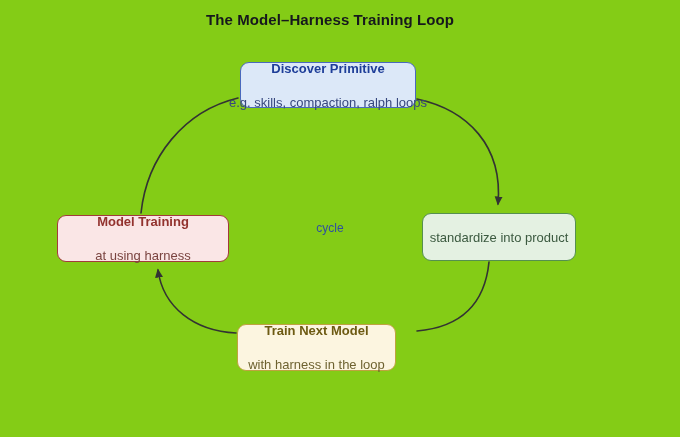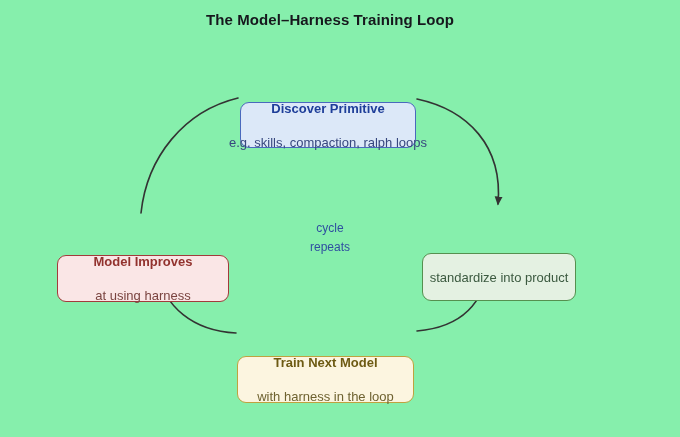--- a/index.html
+++ b/index.html
@@ -3,21 +3,21 @@
 <meta charset="utf-8">
 <style>
   * { margin: 0; padding: 0; box-sizing: border-box; }
   html, body { background: #ffffff; }
   body { font-family: "Liberation Sans", sans-serif; }
 
   .canvas {
     position: relative;
     width: 680px;
     height: 437px;
-    background: #86efac;
+    background: #84cc16;
     overflow: hidden;
   }
 
   .diagram-title {
     position: absolute;
     top: 11px; left: 0;
     width: 660px;
     text-align: center;
     font-size: 15px;
     font-weight: bold;
@@ -51,21 +51,20 @@
     position: absolute;
     border: 1.5px solid var(--border, #888);
     background: var(--fill, #eee);
     border-radius: 9px;
     display: flex;
     flex-direction: column;
     align-items: center;
     justify-content: center;
     gap: 19px;
     padding: 4px 10px;
-    margin-top: 40px;
   }
   .node-title {
     font-size: 13px;
     font-weight: bold;
     color: var(--text, #222);
     white-space: nowrap;
   }
   .node-sub {
     font-size: 13px;
     color: var(--sub, #444);
@@ -106,27 +105,26 @@
   <div class="node" style="left: 240px; top: 62px; width: 176px; height: 46px; --border: #4a69bd; --fill: #dce8f8; --text: #1e3e99; --sub: #37477e;">
     <div class="node-title">Discover Primitive</div>
     <div class="node-sub">e.g. skills, compaction, ralph loops</div>
   </div>
 
   <div class="node" style="left: 422px; top: 213px; width: 154px; height: 48px; --border: #55904f; --fill: #e4f1e2; --text: #1f6b35; --sub: #3c5a40;">
     <div class="node-sub">standardize into product</div>
   </div>
 
   <div class="node" style="left: 57px; top: 215px; width: 172px; height: 47px; --border: #a23b3b; --fill: #fae6e6; --text: #92322e; --sub: #7a4440;">
-    <div class="node-title">Model Improves</div>
+    <div class="node-title">Model Training</div>
     <div class="node-sub">at using harness</div>
   </div>
 
-  <div class="node" style="left: 237px; top: 316px; width: 177px; height: 47px; --border: #bfa23f; --fill: #fcf5e0; --text: #6d5a13; --sub: #6e6230;">
+  <div class="node" style="left: 237px; top: 324px; width: 159px; height: 47px; --border: #bfa23f; --fill: #fcf5e0; --text: #6d5a13; --sub: #6e6230;">
     <div class="node-title">Train Next Model</div>
     <div class="node-sub">with harness in the loop</div>
   </div>
 
   <div class="cycle-label">
     <div>cycle</div>
-    <div>repeats</div>
   </div>
 
 </div>
 
 </body></html>

